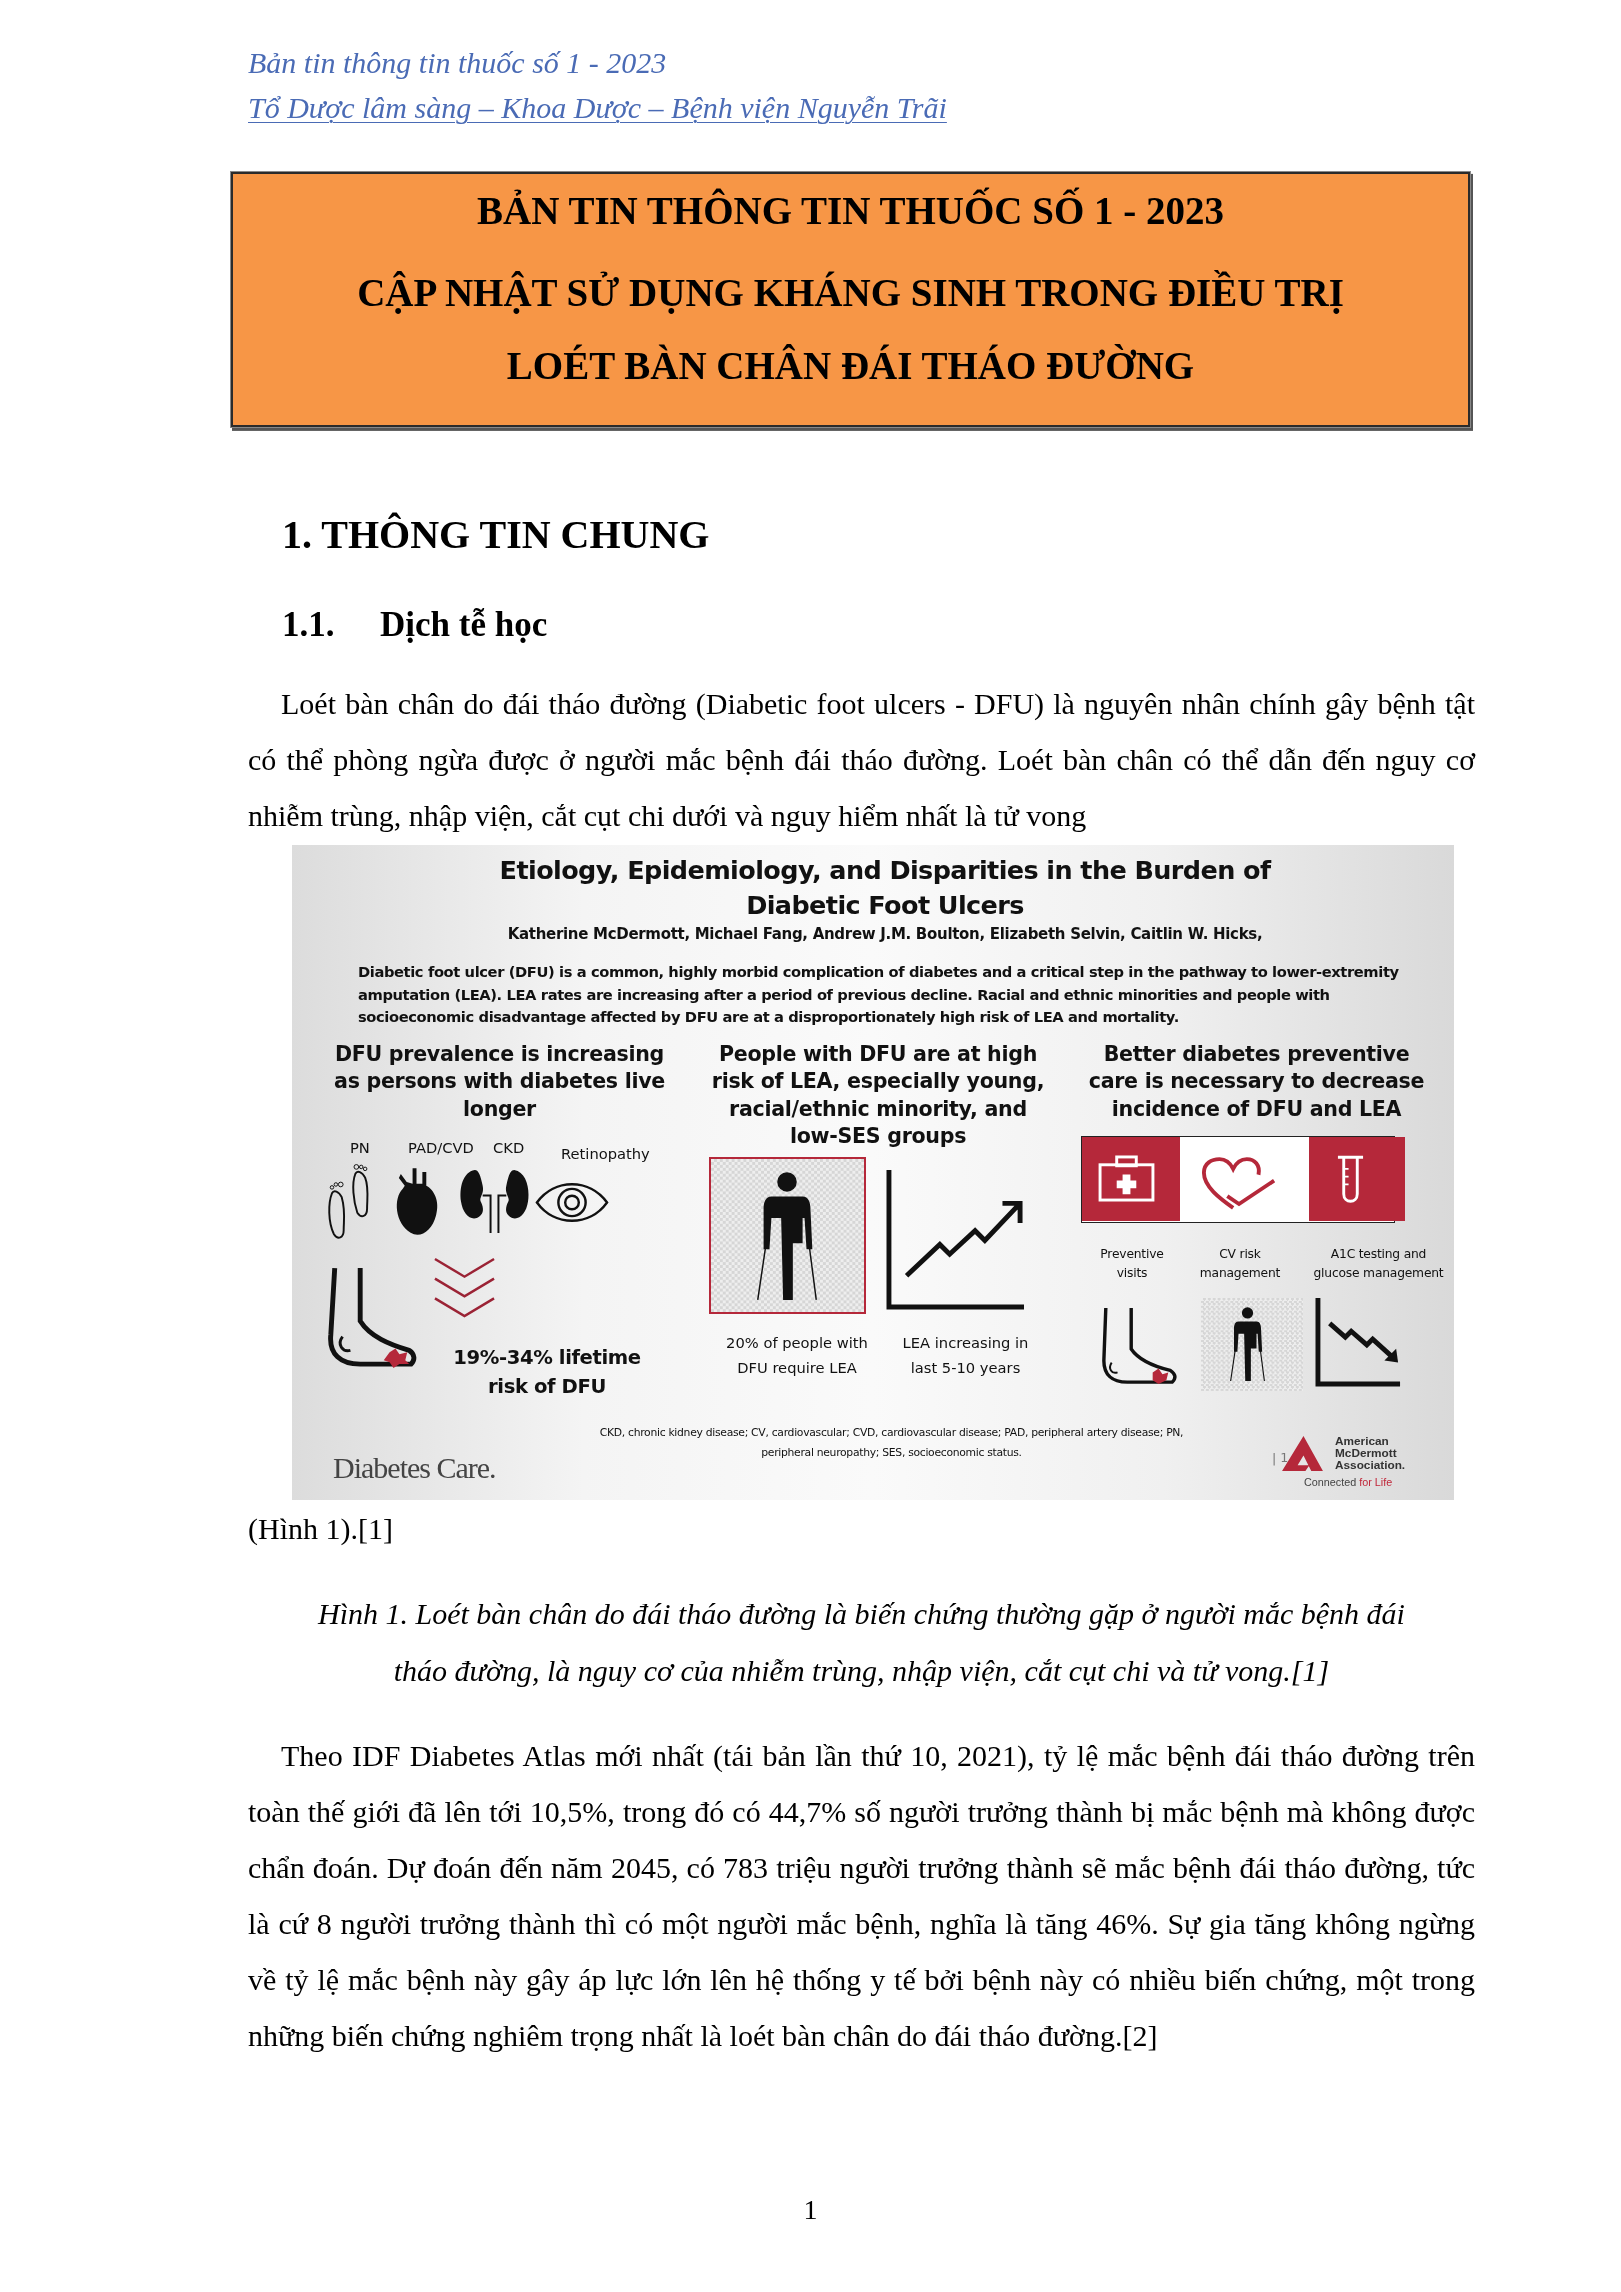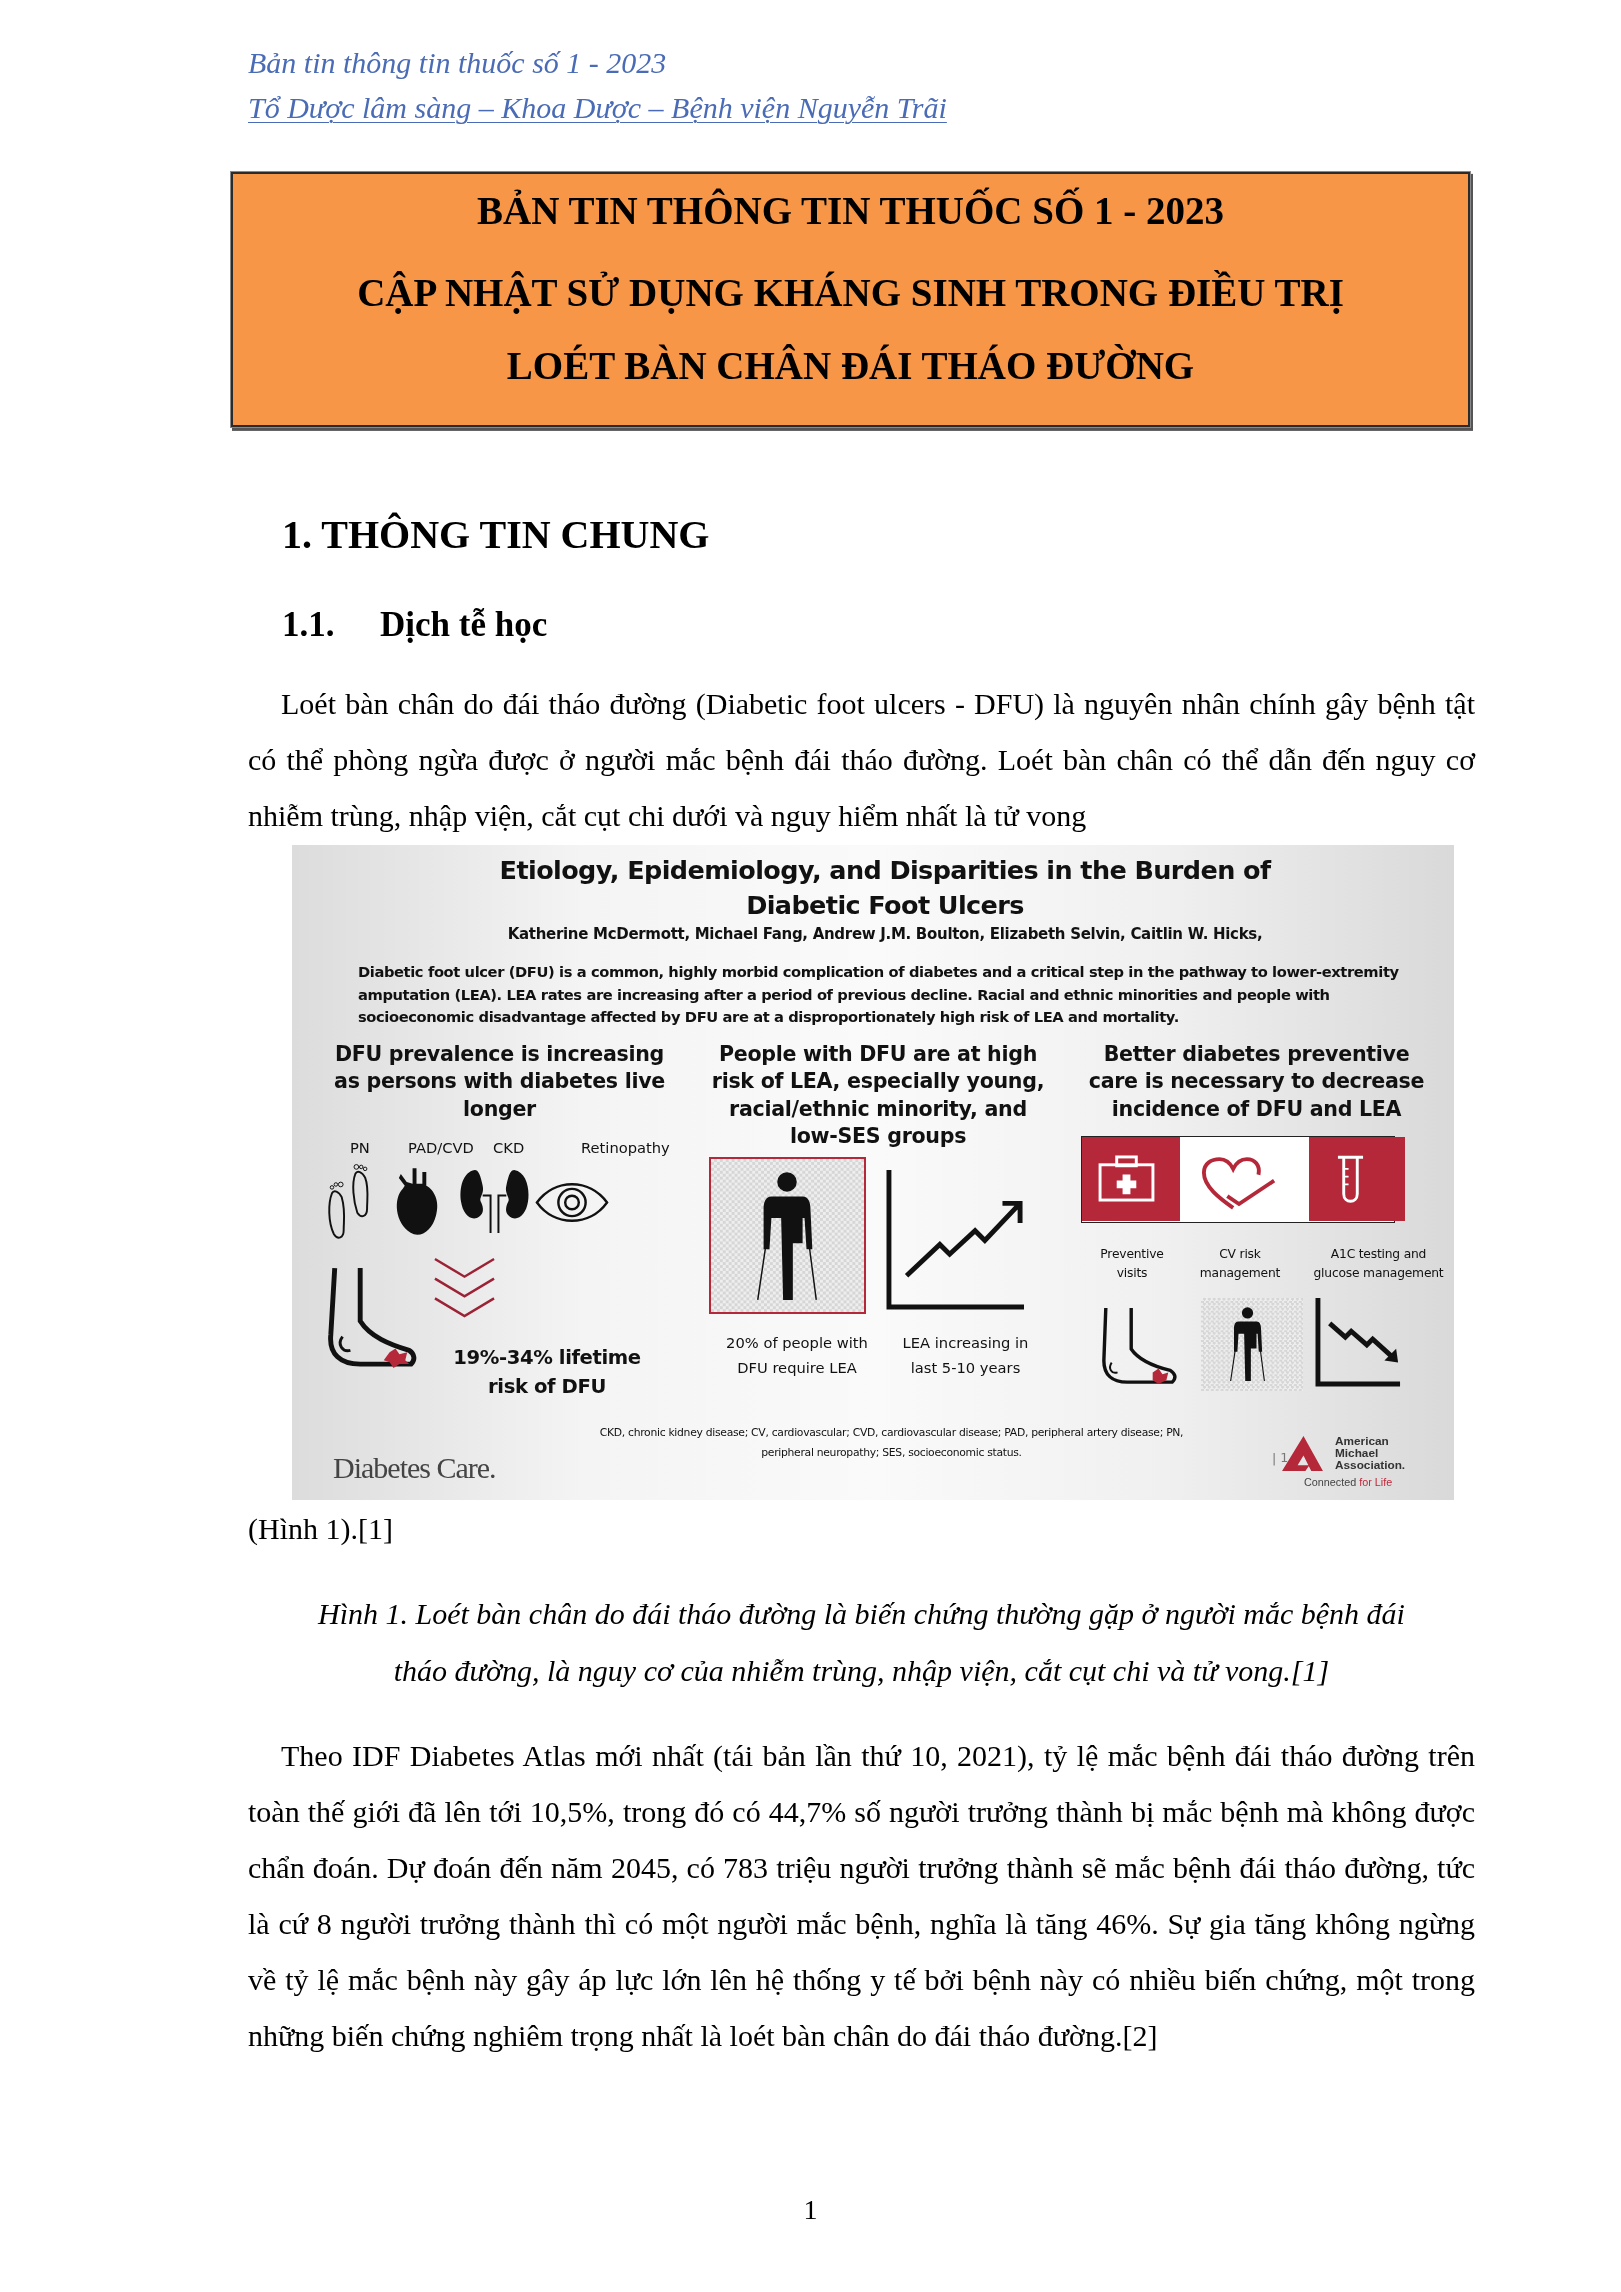--- a/index.html
+++ b/index.html
@@ -65,21 +65,21 @@
     <div>Etiology, Epidemiology, and Disparities in the Burden of</div>
     <div>Diabetic Foot Ulcers</div>
   </div>
   <div class="s ctr fauth">Katherine McDermott, Michael Fang, Andrew J.M. Boulton, Elizabeth Selvin, Caitlin W. Hicks,</div>
   <div class="s fintro">Diabetic foot ulcer (DFU) is a common, highly morbid complication of diabetes and a critical step in the pathway to lower-extremity amputation (LEA). LEA rates are increasing after a period of previous decline. Racial and ethnic minorities and people with socioeconomic disadvantage affected by DFU are at a disproportionately high risk of LEA and mortality.</div>
 
   <div class="s ctr colh" style="left:29px;width:333px;top:196px;">DFU prevalence is increasing as persons with diabetes live longer</div>
   <div class="s lbl" style="left:46px;top:294px;">PN</div>
   <div class="s lbl" style="left:104px;top:294px;">PAD/CVD</div>
   <div class="s lbl" style="left:189px;top:294px;">CKD</div>
-  <div class="s lbl" style="left:257px;top:294px;margin-left:20px;">Retinopathy</div>
+  <div class="s lbl" style="left:257px;top:300px;">Retinopathy</div>
 
   <svg style="left:34px;top:319px;" width="49" height="78" viewBox="0 0 50 80">
     <path d="M6 30 C2 40 2 60 8 72 C12 78 18 76 18 68 C18 58 20 48 16 34 C13 28 8 26 6 30 Z" fill="none" stroke="#111" stroke-width="2"></path>
     <path d="M30 10 C26 20 28 38 32 50 C36 56 42 54 42 46 C42 36 44 24 40 14 C37 8 32 6 30 10 Z" fill="none" stroke="#111" stroke-width="2"></path>
     <circle cx="6" cy="24" r="1.8" fill="none" stroke="#111"></circle>
       <circle cx="10" cy="21" r="1.8" fill="none" stroke="#111"></circle>
       <circle cx="15" cy="21" r="2.4" fill="none" stroke="#111"></circle>
     <circle cx="31" cy="3" r="2.4" fill="none" stroke="#111"></circle>
       <circle cx="36" cy="3" r="1.8" fill="none" stroke="#111"></circle>
       <circle cx="40" cy="5" r="1.8" fill="none" stroke="#111"></circle>
@@ -189,21 +189,21 @@
   </svg>
 
   <div class="s ctr fabbr">CKD, chronic kidney disease; CV, cardiovascular; CVD, cardiovascular disease; PAD, peripheral artery disease; PN, peripheral neuropathy; SES, socioeconomic status.</div>
   <div class="s dcare">Diabetes Care.</div>
   <div class="s pgnum-fig">| 1</div>
   <svg style="left:990px;top:591px;" width="41" height="37" viewBox="0 0 42 38">
     <polygon points="22,0 42,36 30,36 22,20 16,30 28,30 24,36 0,36" fill="#b5283a"></polygon>
   </svg>
   <div class="s ada-txt">
     <div>American</div>
-    <div>Michael</div>
+    <div>McDermott</div>
     <div>Association.</div>
   </div>
   <div class="s ada-tag"><span>Connected </span><span class="red">for Life</span></div>
 </div>
 
 <div class="abs caption-ref">(Hình 1).[1]</div>
 <div class="abs caption cap1">Hình 1. Loét bàn chân do đái tháo đường là biến chứng thường gặp ở người mắc bệnh đái</div>
 <div class="abs caption cap2">tháo đường, là nguy cơ của nhiễm trùng, nhập viện, cắt cụt chi và tử vong.[1]</div>
 
 <div class="abs para p2"><span class="indent"></span><span>Theo IDF Diabetes Atlas mới nhất (tái bản lần thứ 10, 2021), tỷ lệ mắc bệnh đái tháo đường trên toàn thế giới đã lên tới 10,5%, trong đó có 44,7% số người trưởng thành bị mắc bệnh mà không được chẩn đoán. Dự đoán đến năm 2045, có 783 triệu người trưởng thành sẽ mắc bệnh đái tháo đường, tức là cứ 8 người trưởng thành thì có một người mắc bệnh, nghĩa là tăng 46%. Sự gia tăng không ngừng về tỷ lệ mắc bệnh này gây áp lực lớn lên hệ thống y tế bởi bệnh này có nhiều biến chứng, một trong những biến chứng nghiêm trọng nhất là loét bàn chân do đái tháo đường.[2]</span></div>

